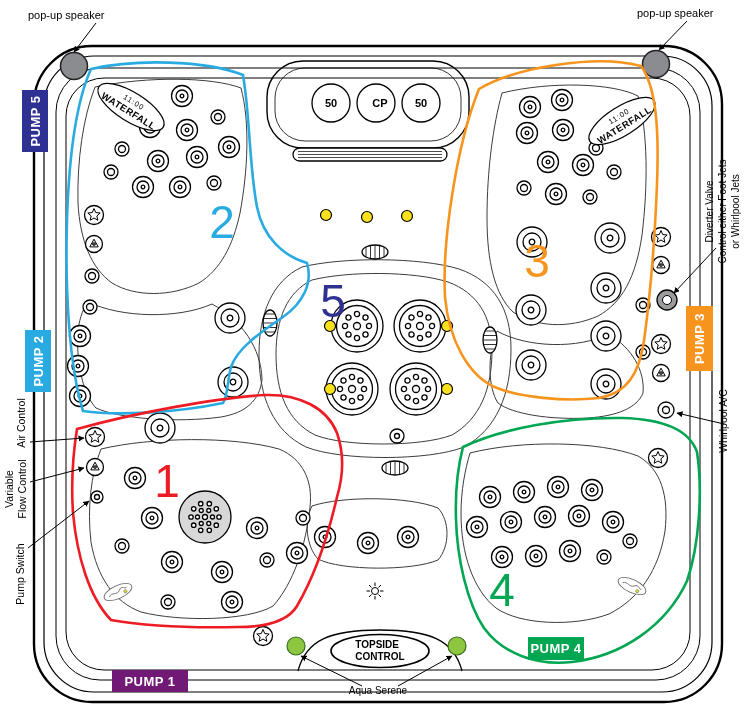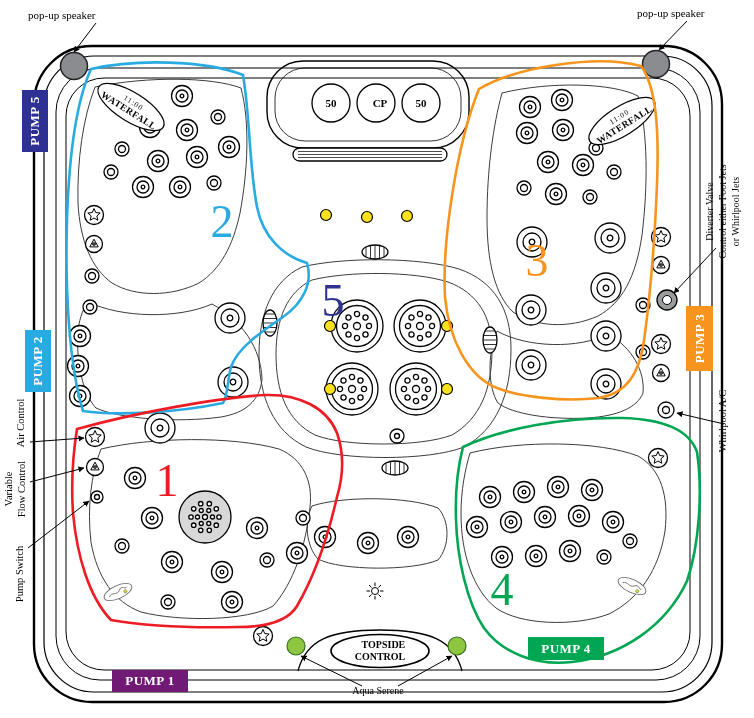--- a/index.html
+++ b/index.html
@@ -1,35 +1,35 @@
 <!DOCTYPE html>
 <html><head>
 <meta charset="utf-8">
 <style>
   html,body{margin:0;padding:0;background:#fff;}
   .stage{position:relative;width:754px;height:718px;background:#fff;
-         font-family:Liberation Serif, serif;overflow:hidden;}
+         font-family:Liberation Sans, sans-serif;overflow:hidden;}
   .stage svg{position:absolute;left:0;top:0;}
   .jet{fill:#fff;stroke:#000;stroke-width:1.3;}
   .seat{fill:none;stroke:#3c3c3c;stroke-width:1;}
   .shell{fill:none;stroke:#000;}
   .zoneline{fill:none;stroke-width:2.6;stroke-linecap:round;}
   .leader{stroke:#000;stroke-width:1;fill:none;marker-end:url(#arr);}
   .lbl{position:absolute;color:#000;white-space:nowrap;line-height:1.2;}
   .rot{transform-origin:0 0;transform:rotate(-90deg);white-space:normal;}
   .pump{position:absolute;display:flex;align-items:center;justify-content:center;
         color:#fff;font-weight:bold;font-size:13px;letter-spacing:.5px;}
   .pump.rot{transform-origin:0 0;transform:rotate(-90deg);}
   .zone-num{position:absolute;font-size:46px;line-height:1;transform:translate(-50%,-50%);}
   .hb{position:absolute;transform:translate(-50%,-50%);font-size:11px;font-weight:bold;}
   .wf{position:absolute;text-align:center;transform:translate(-50%,-50%) rotate(var(--r));}
   .wf-time{font-size:7.5px;letter-spacing:1px;}
   .wf-label{font-size:9.5px;font-weight:bold;letter-spacing:.5px;}
   .topside{position:absolute;left:380px;top:651px;transform:translate(-50%,-50%);
-           text-align:right;font-size:10px;font-weight:bold;line-height:1.2;}
+           text-align:left;font-size:10px;font-weight:bold;line-height:1.2;}
 </style>
 </head>
 <body>
 
 <div class="stage">
 
 <svg width="754" height="718" viewBox="0 0 754 718">
   <defs>
     <marker id="arr" markerWidth="7" markerHeight="7" refX="5.5" refY="3" orient="auto">
       <path d="M0,0L6,3L0,6Z" fill="#000"></path>
@@ -299,21 +299,21 @@
   </g>
 </svg>
 
 <div class="lbl" style="left:28px;top:9px;font-size:11px">pop-up speaker</div>
 <div class="lbl" style="left:637px;top:7px;font-size:11px">pop-up speaker</div>
 
 <div class="pump rot" style="left:22px;top:152px;width:62px;height:26px;background:#2e3192">PUMP 5</div>
 <div class="pump rot" style="left:25px;top:392px;width:62px;height:26px;background:#29abe2">PUMP 2</div>
 <div class="pump rot" style="left:686px;top:371px;width:65px;height:27px;background:#f7941d">PUMP 3</div>
 <div class="pump" style="left:112px;top:670px;width:76px;height:22px;background:#701a75">PUMP 1</div>
-<div class="pump" style="left:528px;top:637px;width:76px;height:23px;background:#00a651">PUMP 4</div>
+<div class="pump" style="left:528px;top:637px;width:56px;height:23px;background:#00a651">PUMP 4</div>
 
 <div class="lbl rot" style="left:15px;top:452px;width:58px;font-size:10.5px;text-align:center">Air Control</div>
 <div class="lbl rot" style="left:3px;top:527px;width:76px;font-size:10.5px;text-align:center">
   <div>Variable</div>
   <div>Flow Control</div>
 </div>
 <div class="lbl rot" style="left:14px;top:607px;width:66px;font-size:10.5px;text-align:center">Pump Switch</div>
 
 <div class="lbl rot" style="left:703px;top:288px;width:153px;font-size:10px;line-height:1.3;text-align:center">
   <div>Diverter Valve</div>

